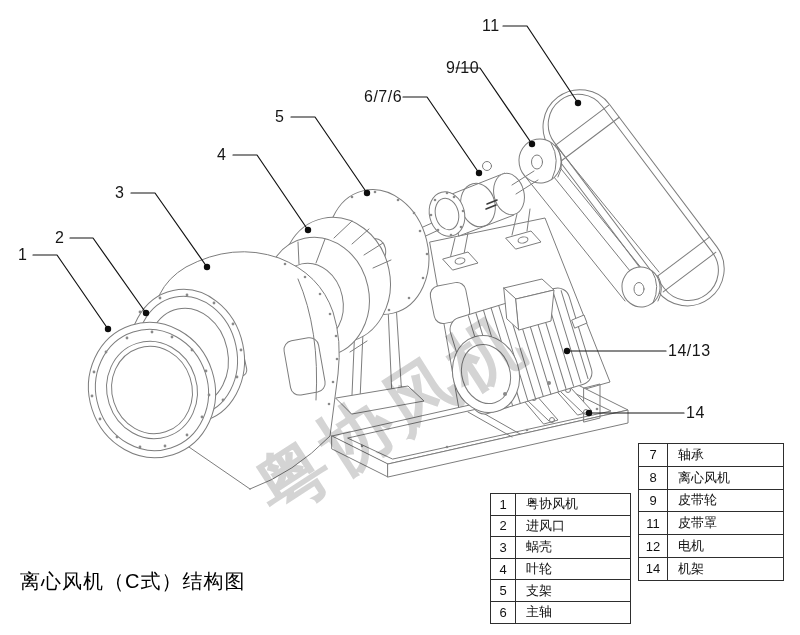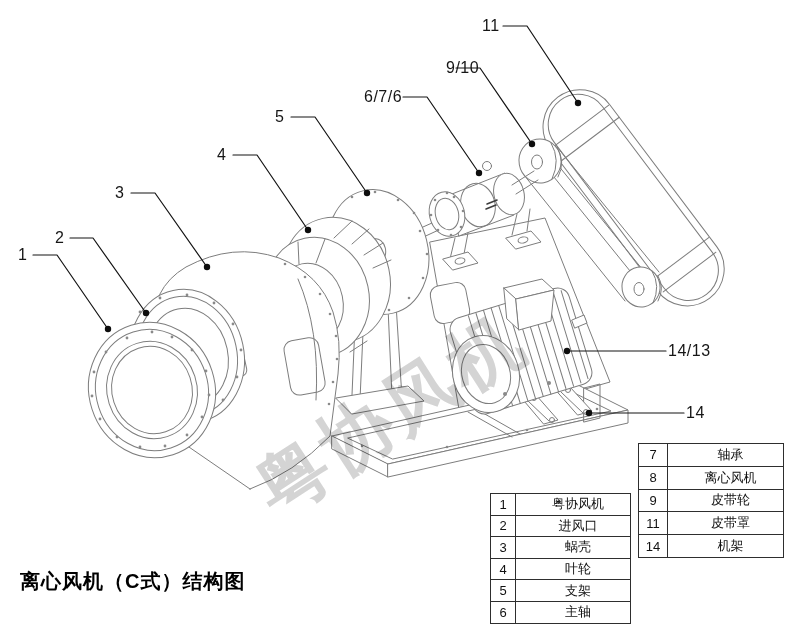--- a/index.html
+++ b/index.html
@@ -20,33 +20,33 @@
   }
   .watermark{
     position:absolute;z-index:2;left:210px;top:368px;width:360px;height:92px;
     font-size:72px;font-weight:700;letter-spacing:4px;color:#c9c9c9;
     transform:rotate(-33deg);mix-blend-mode:multiply;opacity:.8;
     white-space:nowrap;text-align:center;line-height:92px;pointer-events:none;
   }
   .legend{position:absolute;z-index:3;border-collapse:collapse;table-layout:fixed;background:#fff;}
   .legend td{
     border:1px solid #2e2e2e;font-size:13px;color:#111;
-    padding:0;vertical-align:middle;overflow:hidden;white-space:nowrap;text-align:center;
+    padding:0;vertical-align:middle;overflow:hidden;white-space:nowrap;
   }
   .legend td.num{text-align:center;}
   .legend td.nm{padding-left:10px;}
   #legend-left{left:490px;top:493px;width:141px;}
   #legend-left td{height:20.6px;}
   #legend-left td.num{width:24px;}
   #legend-right{left:638px;top:443px;width:146px;}
   #legend-right td{height:21.8px;}
   #legend-right td.num{width:28px;}
   .page-title{
     position:absolute;z-index:3;left:20px;top:568px;
-    font-size:20px;font-weight:700;color:#000;letter-spacing:1px;white-space:nowrap;
+    font-size:20px;font-weight:400;color:#000;letter-spacing:1px;white-space:nowrap;
   }
 </style>
 </head>
 <body>
 
 <svg id="diag" width="800" height="635" viewBox="0 0 800 635">
 
   <g>
     <g transform="translate(633,197) rotate(53)">
       <rect class="fw" x="-125" y="-37" width="252" height="74" rx="37"></rect>
@@ -332,19 +332,23 @@
       </tr>
     <tr>
         <td class="num">9</td>
         <td class="nm">皮带轮</td>
       </tr>
     <tr>
         <td class="num">11</td>
         <td class="nm">皮带罩</td>
       </tr>
     <tr>
+        <td class="num">12</td>
+        <td class="nm">电机</td>
+      </tr>
+    <tr>
         <td class="num">14</td>
         <td class="nm">机架</td>
       </tr>
   </tbody>
 </table>
 
 <div class="page-title">离心风机（C式）结构图</div>
 
 </body></html>

